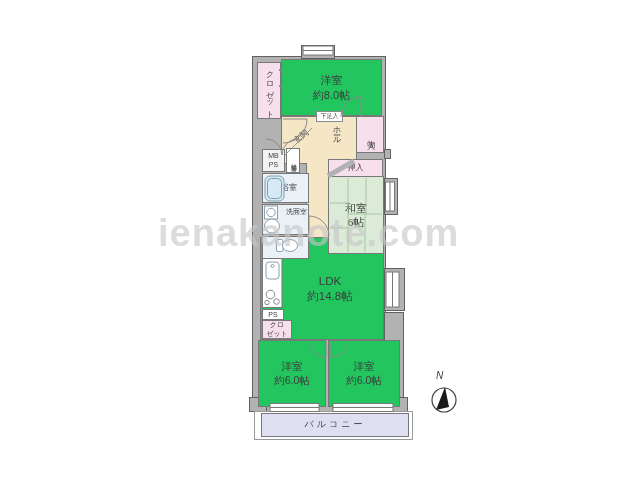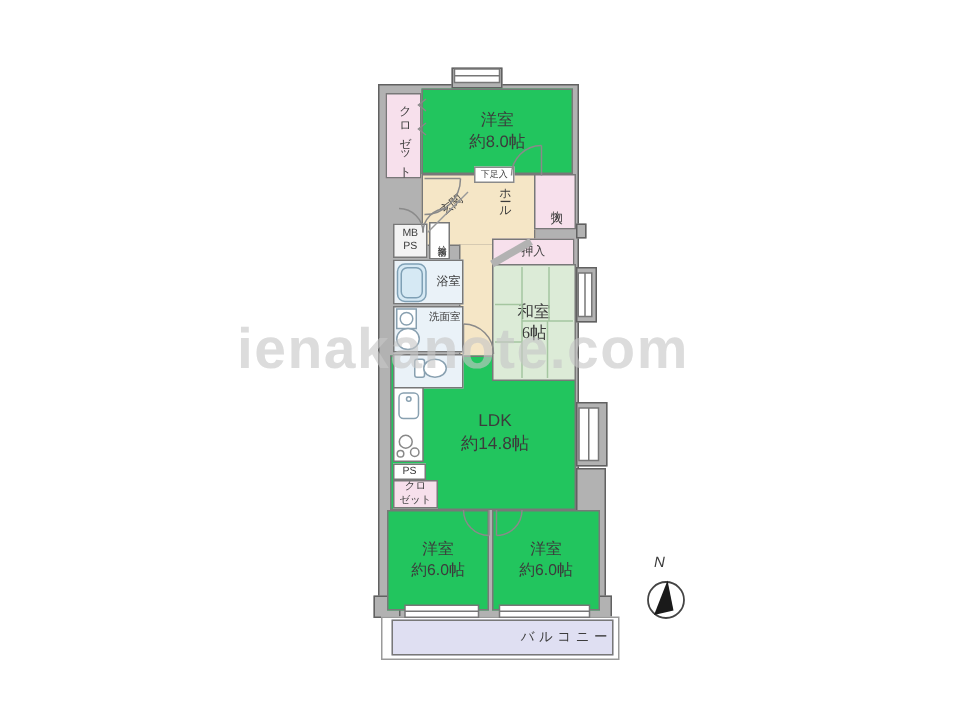--- a/index.html
+++ b/index.html
@@ -31,30 +31,30 @@
   #w-cbr{left:391px;top:397px;width:17px;height:15px;}
   #r-closet-top{left:257px;top:62px;width:24px;height:57px;font-size:8px;}
   #r-bed-top{left:281px;top:59px;width:101px;height:57px;font-size:11px;}
   #r-genkan{left:281px;top:116px;width:76px;height:48px;}
   #r-corridor{left:306px;top:163px;width:23px;height:96px;border-top:none;}
   #r-monoire{left:356px;top:116px;width:28px;height:37px;font-size:8px;}
   #r-oshiire{left:328px;top:159px;width:55px;height:18px;font-size:8px;align-items:center;}
   #r-washitsu{left:328px;top:176px;width:56px;height:78px;font-size:11px;font-family:Liberation Serif, serif;}
   #r-mbps{left:262px;top:149px;width:23px;height:23px;background:#f3f3f3;font-size:7px;line-height:1.15;}
   #r-heater{left:286px;top:148px;width:14px;height:25px;background:#fff;font-size:6px;}
-  #r-bath{left:262px;top:173px;width:47px;height:30px;font-size:8px;justify-content:flex-end;padding-right:1px;}
+  #r-bath{left:262px;top:173px;width:47px;height:30px;font-size:8px;justify-content:flex-end;padding-right:11px;}
   #r-wash{left:262px;top:204px;width:47px;height:31px;font-size:7px;align-items:flex-start;justify-content:flex-end;padding:2px 1px 0 0;}
   #r-toilet{left:262px;top:236px;width:47px;height:23px;}
   #r-ldk{left:260px;top:237px;width:124px;height:103px;font-size:11.5px;padding-left:16px;}
   #r-ps2{left:262px;top:309px;width:22px;height:11px;background:#fff;font-size:7px;}
   #r-closet-ldk{left:262px;top:320px;width:30px;height:19px;font-size:7px;line-height:1.2;}
   #r-bed-left{left:258px;top:340px;width:68px;height:67px;font-size:10.5px;}
   #r-bed-right{left:328px;top:340px;width:72px;height:67px;font-size:10.5px;}
   #balcony-outline{left:254px;top:411px;width:159px;height:29px;background:#fff;border:1px solid #9a9a9a;box-sizing:border-box;z-index:2;}
-  #r-balcony{left:261px;top:413px;width:148px;height:24px;font-size:9px;letter-spacing:3px;z-index:3;justify-content:flex-end;}
+  #r-balcony{left:261px;top:413px;width:148px;height:24px;font-size:9px;letter-spacing:3px;z-index:3;}
   #lbl-getabako{left:316px;top:111px;width:27px;height:11px;background:#fff;border:1px solid #8a8a8a;box-sizing:border-box;font-size:6px;display:flex;align-items:center;justify-content:center;z-index:5;}
   #lbl-genkan{left:293px;top:131px;font-size:8px;transform:rotate(-38deg);z-index:5;}
   #lbl-hall{left:330px;top:120px;font-size:8px;z-index:5;}
   #lbl-north{left:436px;top:370px;font-size:10px;font-style:italic;z-index:5;}
   #watermark{left:158px;top:212px;font-size:38px;font-weight:bold;color:#c7c7c7;opacity:0.62;
              letter-spacing:1px;z-index:20;}
   #overlay{left:0;top:0;z-index:10;pointer-events:none;}
 </style>
 </head>
 <body>

